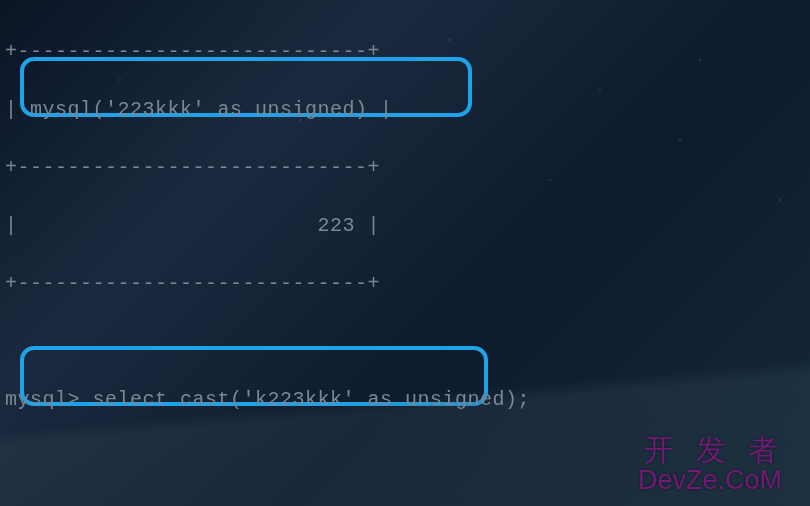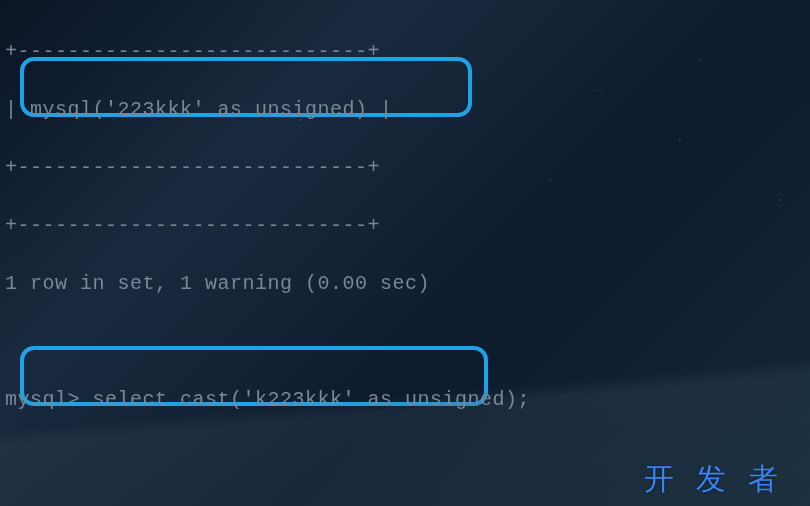--- a/index.html
+++ b/index.html
@@ -74,21 +74,21 @@
       top: 346px;
       width: 468px;
       height: 60px;
     }
     .watermark {
       position: absolute;
       bottom: 12px;
       right: 10px;
       z-index: 5;
       font-family: Arial, sans-serif;
-      color: #3b82f6;
+      color: #701a75;
       text-align: left;
       line-height: 1.05;
       font-weight: 400;
       text-shadow: 0 0 3px rgba(0,0,0,0.5);
     }
     .wm-top {
       font-size: 30px;
       letter-spacing: 22px;
       padding-left: 6px;
     }
@@ -97,29 +97,30 @@
       letter-spacing: 0px;
     }
   </style>
 </head>
 <body>
 
 <div class="terminal">
 <span class="line">+----------------------------+</span>
 <span class="line">| mysql('223kkk' as unsigned) |</span>
 <span class="line">+----------------------------+</span>
+<span class="line">|                        223 |</span>
 <span class="line">+----------------------------+</span>
-<span class="line">1 row in set, 1 warning (0.00 sec)</span>
 <span class="line"> </span>
 <span class="line"><span>mysql&gt; </span><span>select cast('k223kkk' as unsigned);</span></span>
 
 
 
 
 
 </div>
 
 <div class="highlight-box box1"></div>
 <div class="highlight-box box2"></div>
 
 <div class="watermark">
   <div class="wm-top">开发者</div>
+  <div class="wm-bottom">DevZe.CoM</div>
 </div>
 
 </body></html>

